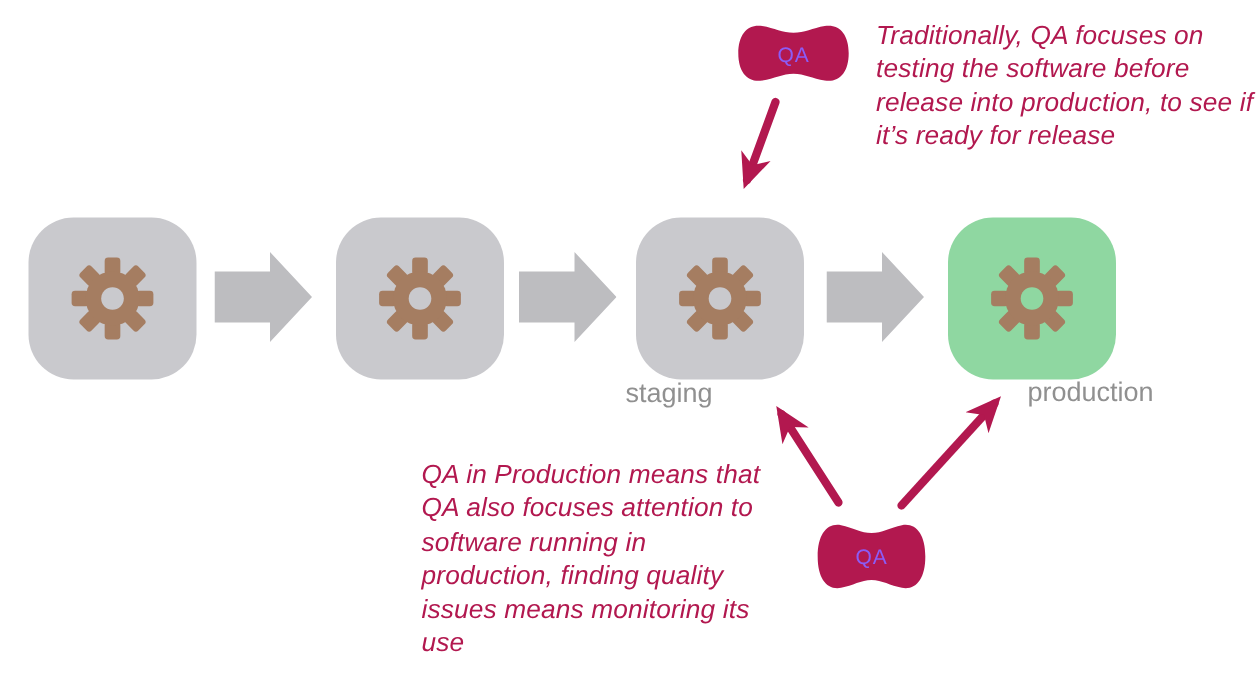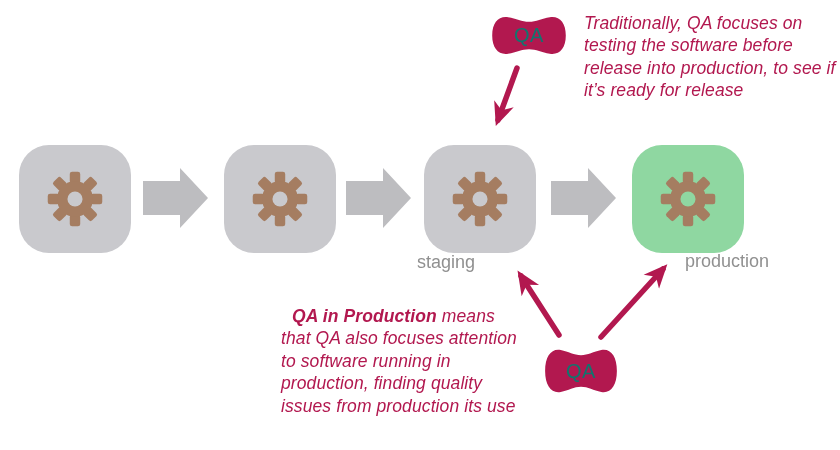--- a/index.html
+++ b/index.html
@@ -49,37 +49,37 @@
   .stage-label.production-label { left: 685px; top: 251px; text-align: right; }
   .qa-blob {
     position: absolute;
     display: flex;
     align-items: center;
     justify-content: center;
   }
   .qa-blob svg { position: absolute; inset: 0; width: 100%; height: 100%; }
   .qa-blob .qa-text {
     position: relative;
-    color: #0f766e;
-    font-size: 20px;
+    color: #8b5cf6;
+    font-size: 14px;
     letter-spacing: 0.5px;
   }
   .qa-blob.top { left: 489px; top: 12px; width: 80px; height: 47px; }
   .qa-blob.bottom { left: 542px; top: 344px; width: 78px; height: 54px; }
   .note {
     position: absolute;
     font-size: 17.5px;
     font-style: italic;
     color: #b2184f;
     line-height: 1.28;
     letter-spacing: 0.1px;
   }
   .note.traditional { left: 584px; top: 12px; width: 262px; }
   .note.in-production { left: 281px; top: 305px; width: 236px; }
-  .note strong { font-weight: bold; margin-left: 11px; }
+  .note strong { font-weight: normal; }
   .overlay {
     position: absolute;
     left: 0; top: 0;
     width: 840px; height: 450px;
     pointer-events: none;
   }
   .overlay line {
     stroke: #b2184f;
     stroke-width: 5.5;
     stroke-linecap: round;
@@ -183,21 +183,21 @@
 
   <div class="qa-blob bottom">
     <svg viewBox="0 0 100 62" preserveAspectRatio="none">
       <path fill="#b2184f" d="M4,31 C4,14 12,5 24,7 C34,8.7 41,13 50,13 C59,13 66,8.7 76,7 C88,5 96,14 96,31 C96,48 88,57 76,55 C66,53.3 59,49 50,49 C41,49 34,53.3 24,55 C12,57 4,48 4,31 Z"></path>
     </svg>
     <span class="qa-text">QA</span>
   </div>
 
   <div class="note traditional">Traditionally, QA focuses on testing the software before release into production, to see if it’s ready for release</div>
 
-  <div class="note in-production"><strong>QA in Production</strong><span> means that QA also focuses attention to software running in production, finding quality issues from production its use</span></div>
+  <div class="note in-production"><strong>QA in Production</strong><span> means that QA also focuses attention to software running in production, finding quality issues means monitoring its use</span></div>
 
   <svg class="overlay" viewBox="0 0 840 450">
     <defs>
       <marker id="ah" viewBox="0 0 10 10" refX="7" refY="5" markerWidth="4.5" markerHeight="4.5" orient="auto-start-reverse">
         <path d="M0,0.8 L9.6,5 L0,9.2 L2.8,5 Z" fill="#b2184f"></path>
       </marker>
     </defs>
     <line x1="517" y1="68" x2="498" y2="120" marker-end="url(#ah)"></line>
     <line x1="559" y1="335" x2="521" y2="276" marker-end="url(#ah)"></line>
     <line x1="601" y1="337" x2="663" y2="269" marker-end="url(#ah)"></line>

